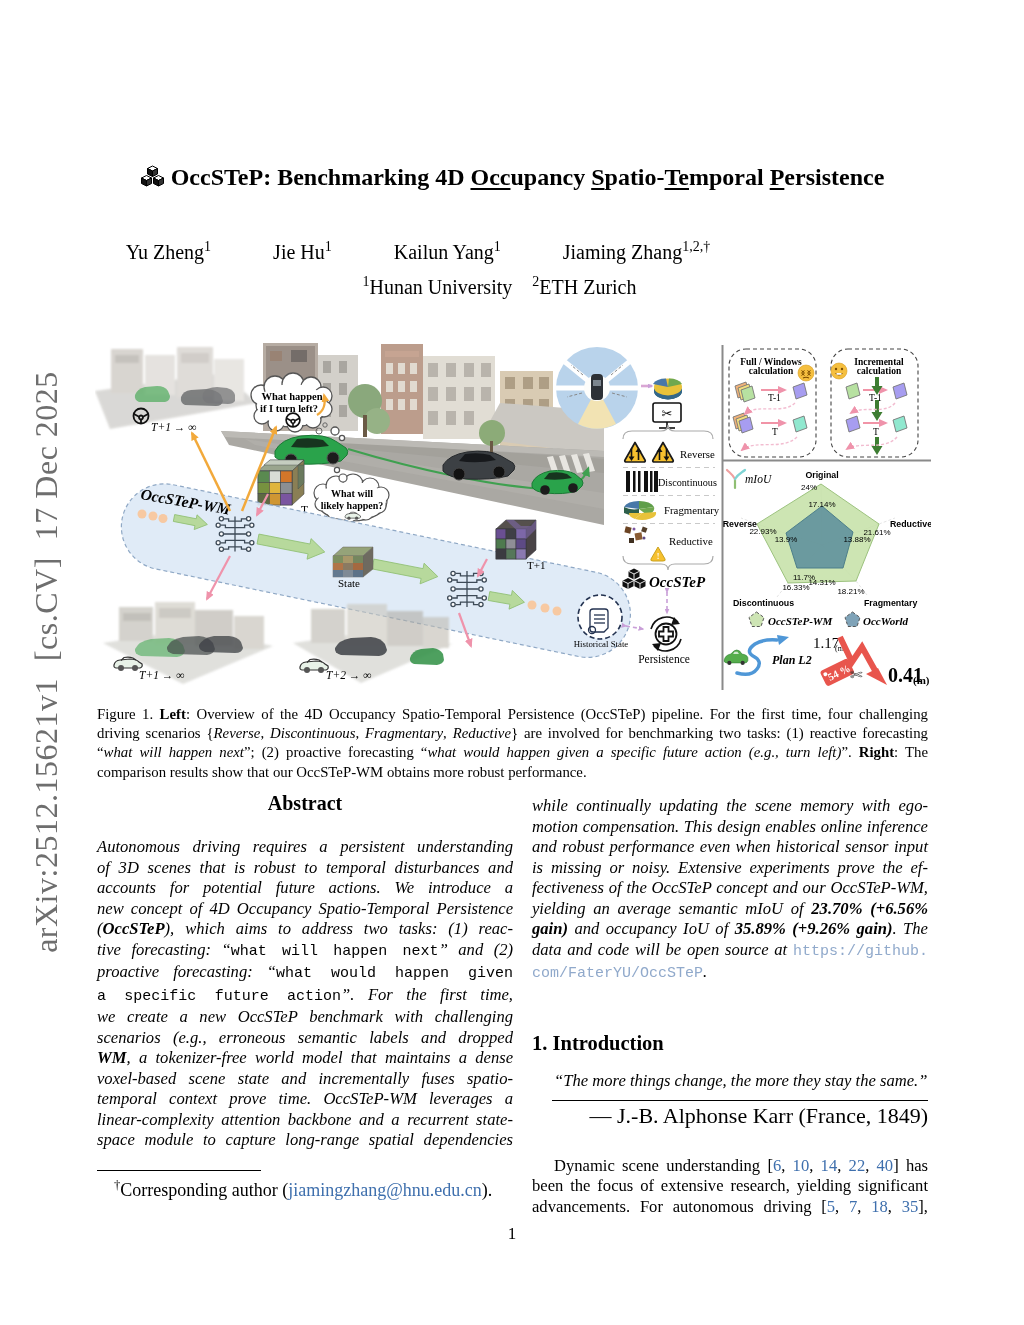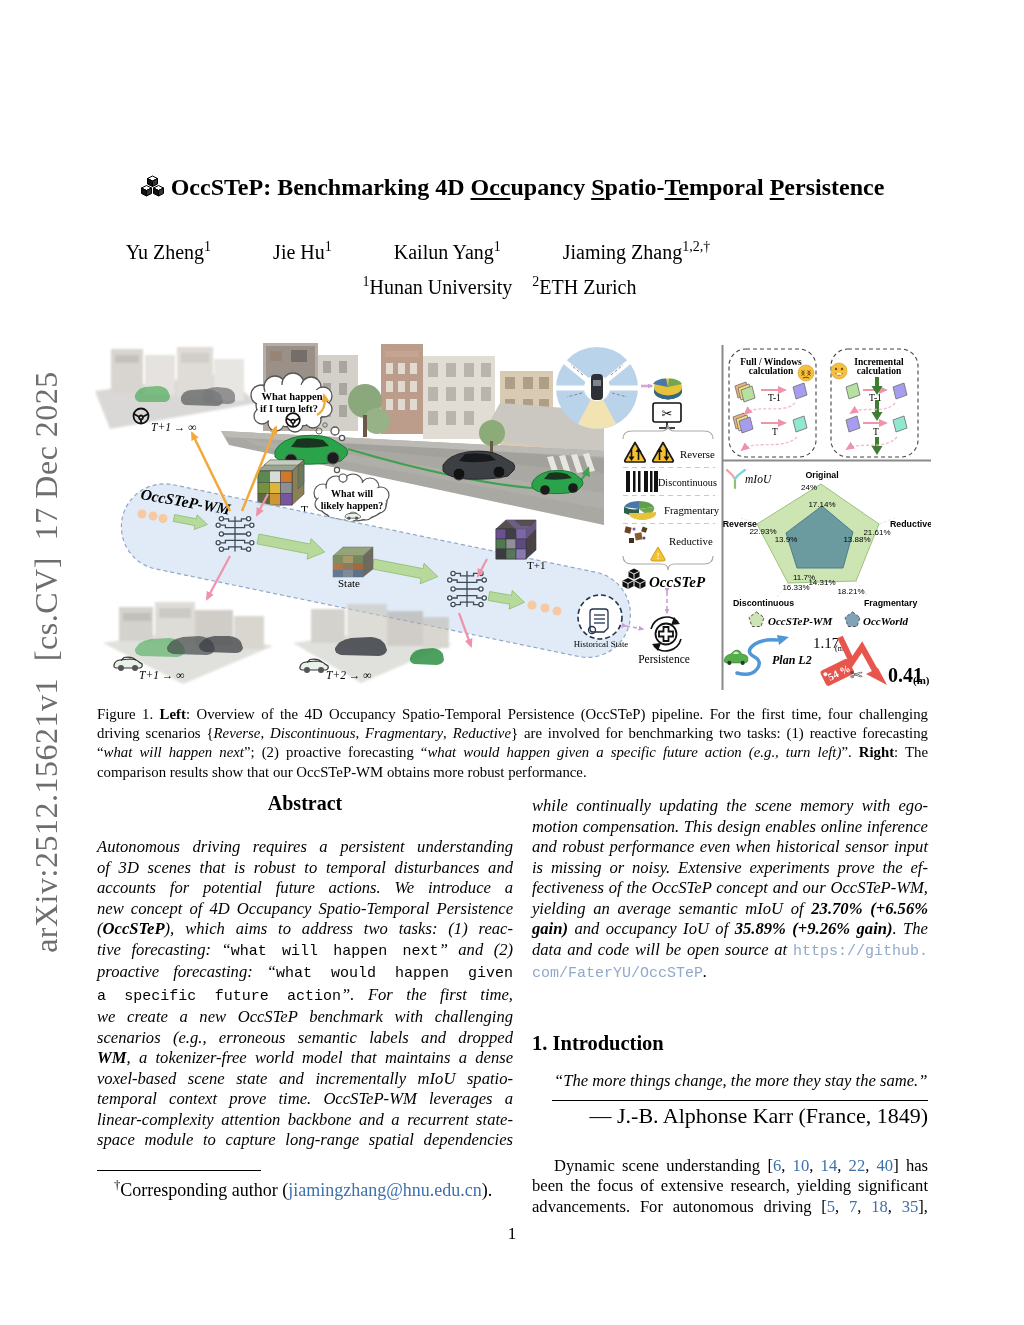--- a/index.html
+++ b/index.html
@@ -1,19 +1,19 @@
 <!DOCTYPE html>
 <html><head>
 <meta charset="utf-8">
 <style>
 html,body{margin:0;padding:0;}
 body{width:1024px;height:1325px;background:#ffffff;font-family:"Liberation Serif",serif;color:#000;position:relative;overflow:hidden;}
 .abs{position:absolute;}
 .arxiv{position:absolute;left:46px;top:662px;transform:translate(-50%,-50%) rotate(-90deg);font-size:32px;color:#6e6e6e;white-space:nowrap;letter-spacing:0.5px;}
-.title{position:absolute;left:0;top:174px;width:1024px;text-align:center;font-size:24px;font-weight:bold;}
+.title{position:absolute;left:0;top:164px;width:1024px;text-align:center;font-size:24px;font-weight:bold;}
 .title u{text-decoration-thickness:1.5px;text-underline-offset:3px;}
 .authors{position:absolute;left:0;top:239px;width:836px;text-align:center;font-size:20px;}
 .authors span.gap{display:inline-block;width:62px;}
 .affil{position:absolute;left:0;top:274px;width:999px;text-align:center;font-size:20px;}
 sup{font-size:70%;}
 .cap{position:absolute;left:97px;top:705px;width:831px;font-size:14.8px;line-height:19.2px;}
 .jl{text-align:justify;text-align-last:justify;}
 .colL{position:absolute;left:97px;top:792px;width:416px;}
 .colR{position:absolute;left:532px;top:796px;width:396px;}
 .absT{font-size:20px;font-weight:bold;text-align:center;margin:0 0 22px 0;}
@@ -648,21 +648,21 @@
 <div class="jl">of 3D scenes that is robust to temporal disturbances and</div>
 <div class="jl">accounts for potential future actions. We introduce a</div>
 <div class="jl">new concept of 4D Occupancy Spatio-Temporal Persistence</div>
 <div class="jl">(<b>OccSTeP</b>), which aims to address two tasks: (1) reac-</div>
 <div class="jl">tive forecasting: “<span class="mono">what will happen next</span>” and (2)</div>
 <div class="jl">proactive forecasting: “<span class="mono">what would happen given</span></div>
 <div class="jl"><span class="mono">a specific future action</span>”. For the first time,</div>
 <div class="jl">we create a new OccSTeP benchmark with challenging</div>
 <div class="jl">scenarios (e.g., erroneous semantic labels and dropped</div>
 <div class="jl"><b>WM</b>, a tokenizer-free world model that maintains a dense</div>
-<div class="jl">voxel-based scene state and incrementally mIoU spatio-</div>
+<div class="jl">voxel-based scene state and incrementally fuses spatio-</div>
 <div class="jl">temporal context prove time. OccSTeP-WM leverages a</div>
 <div class="jl">linear-complexity attention backbone and a recurrent state-</div>
 <div class="jl">space module to capture long-range spatial dependencies</div>
 </div>
 </div>
 
 <div class="colR">
 <div class="abst">
 <div class="jl">while continually updating the scene memory with ego-</div>
 <div class="jl">motion compensation. This design enables online inference</div>

